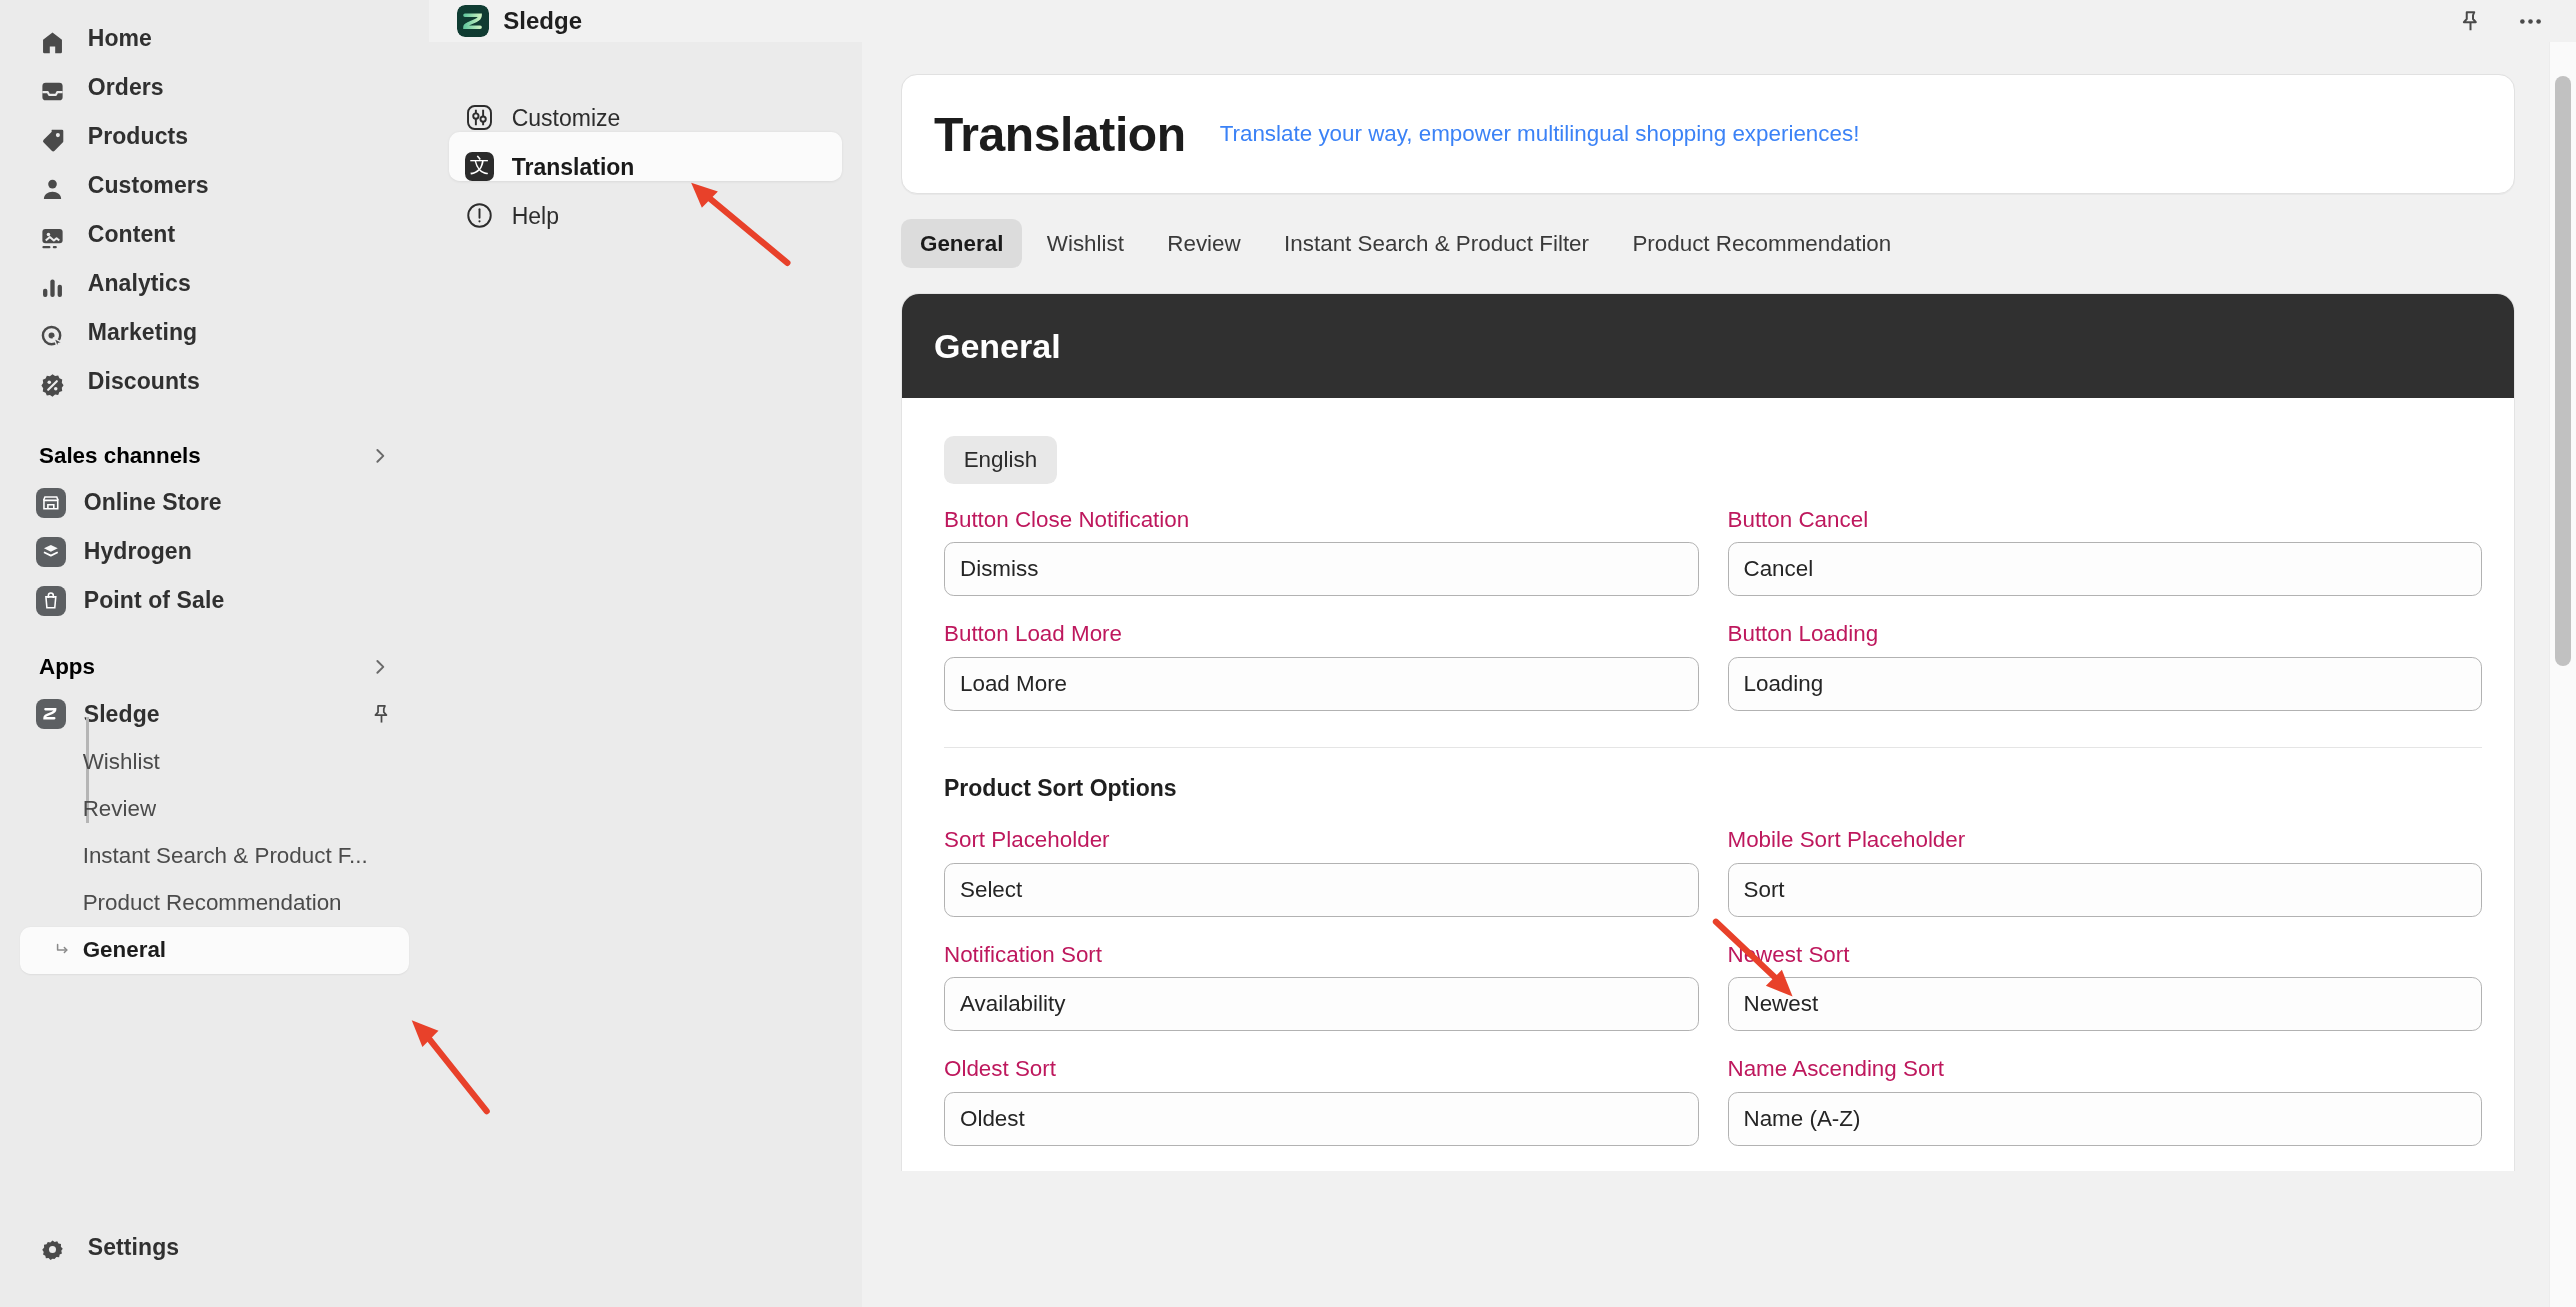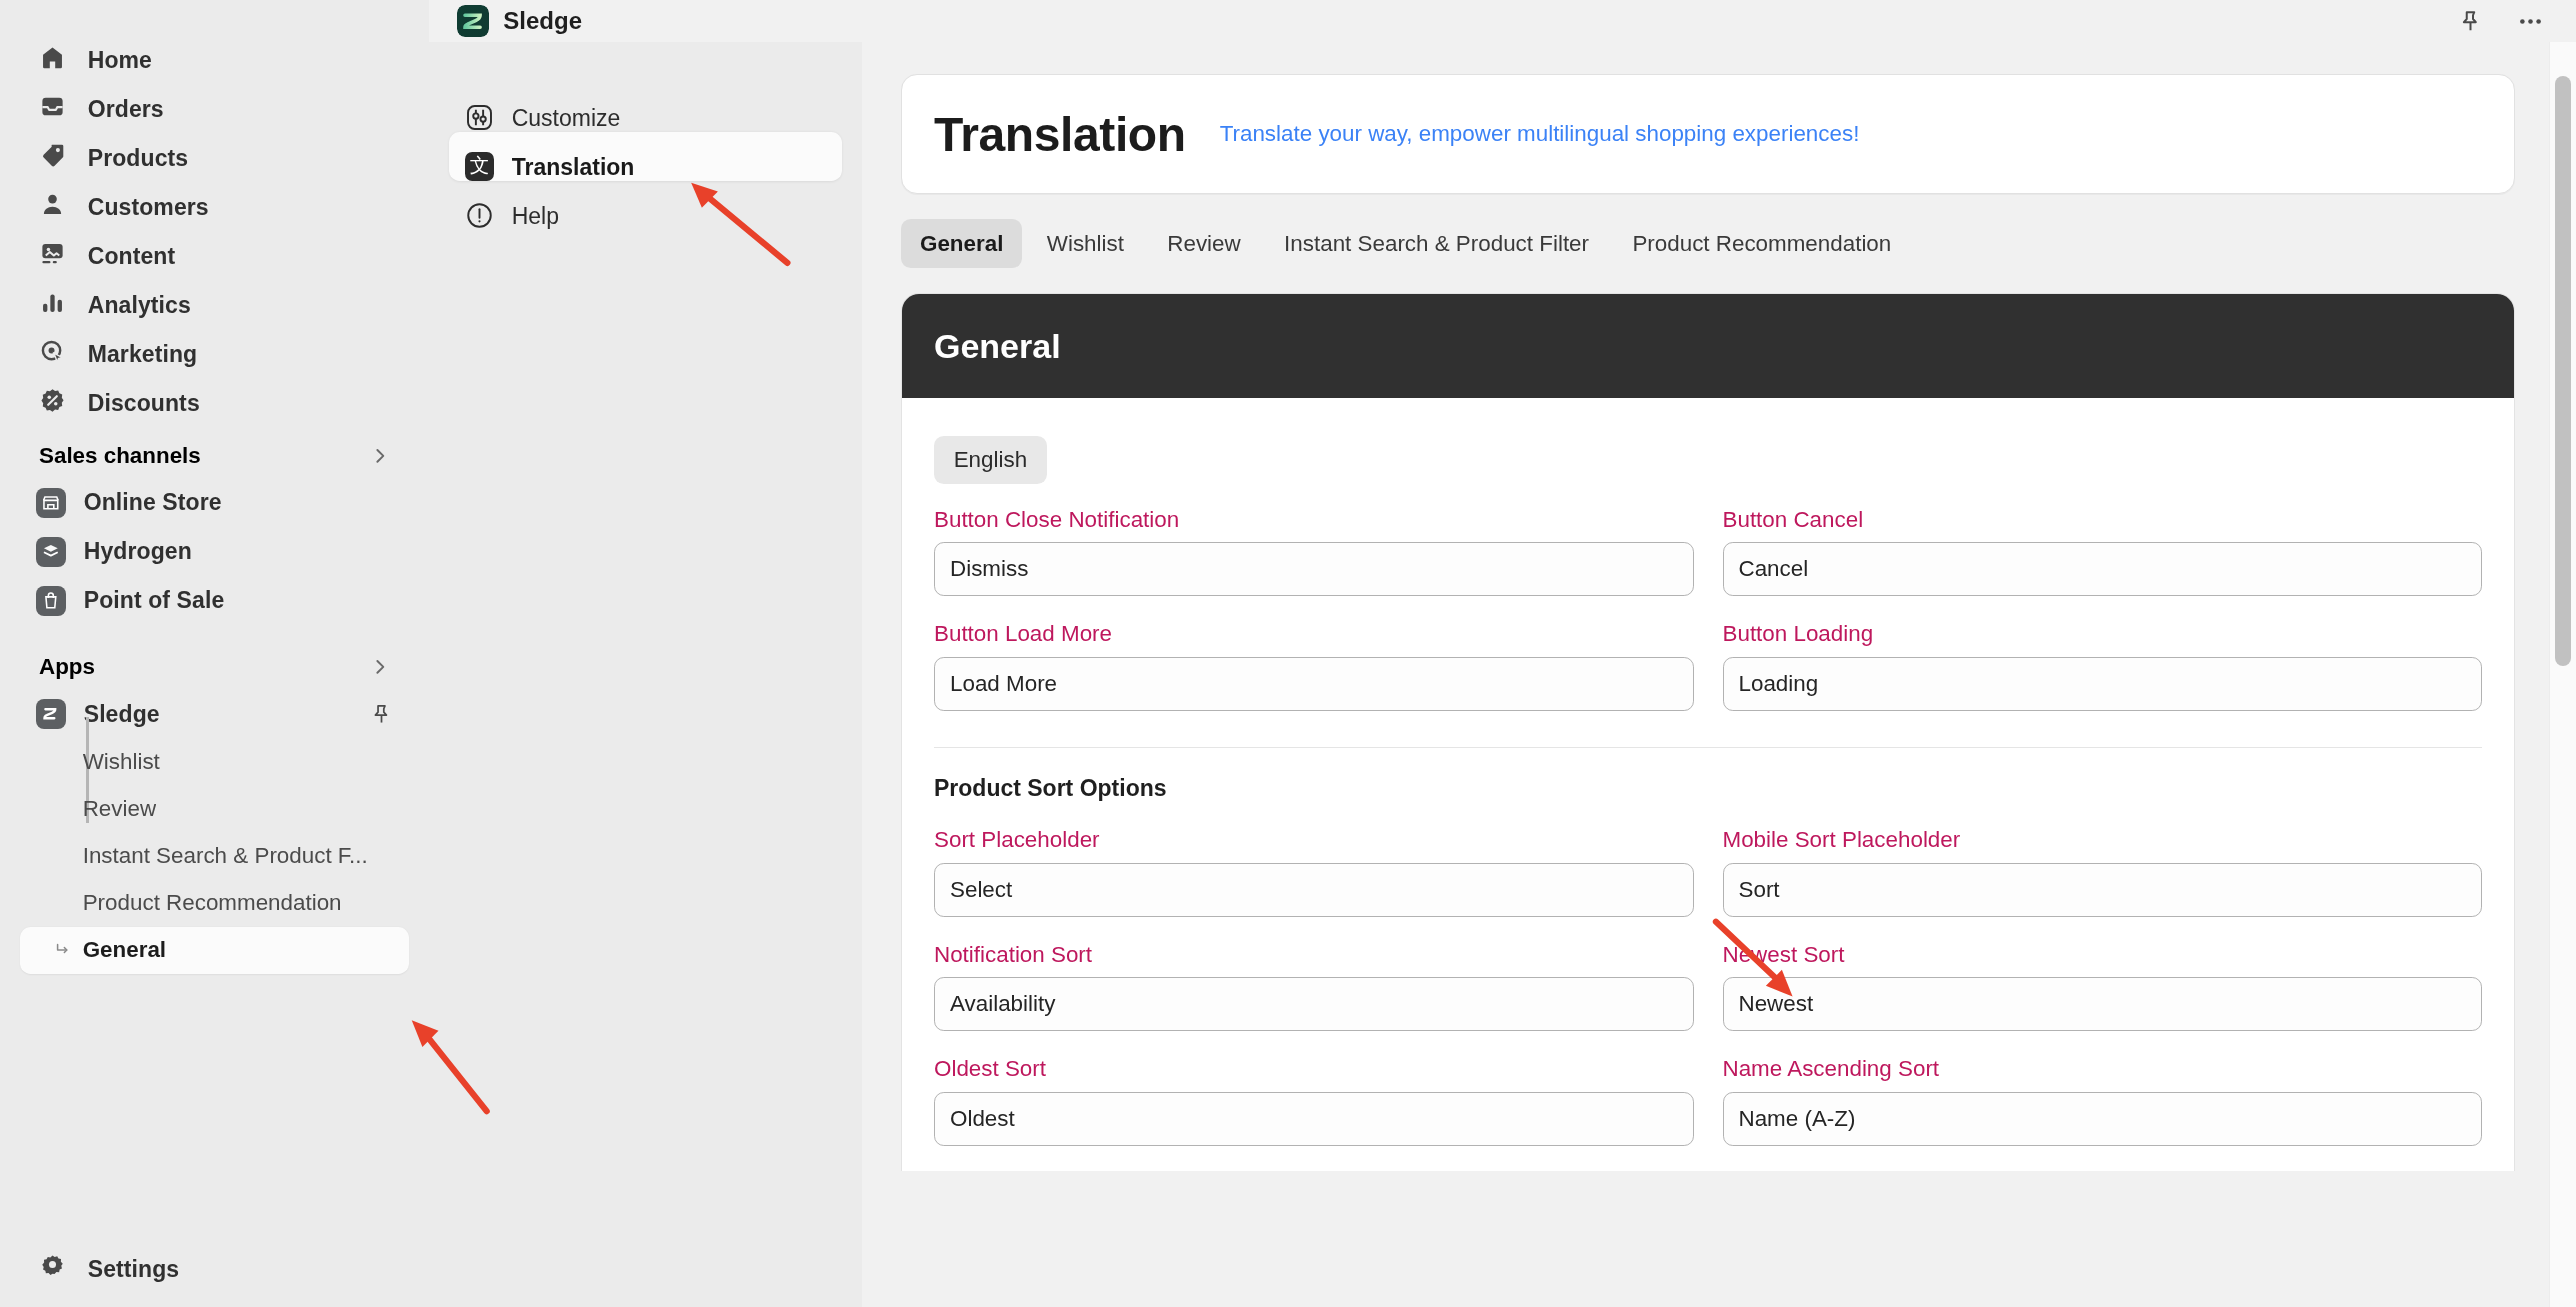--- a/index.html
+++ b/index.html
@@ -12,21 +12,21 @@
   body { position: relative; }
 
   
   #shopify-sidebar {
     position: absolute; left: 0; top: 0;
     width: 429px; height: 1308px;
     background: #ebebeb;
     padding-top: 25px;
   }
   .nav-item {
-    display: flex; align-items: flex-end;
+    display: flex; align-items: flex-start;
     height: 49px;
     margin: 0 19.7px 0 19.7px;
     padding: 0 16px;
     border-radius: 10.7px;
     cursor: pointer;
     gap: 18px;
   }
   .nav-item .ico {
     width: 34px; height: 34px;
     display: flex; align-items: center; justify-content: center;
@@ -208,21 +208,21 @@
     overflow: hidden;
     min-height: 805px;
   }
   #card-header {
     background: #303030;
     height: 104px;
     display: flex; align-items: center;
     padding: 0 32px;
   }
   #card-header-title { color: #fff; font-size: 34px; font-weight: 700; }
-  #card-body { padding: 38px 32px 0 32px; }
+  #card-body { padding: 38px 32px 0 32px; margin-left: 10px; }
 
   #lang-chip {
     display: inline-block;
     background: #e8e8e8;
     color: #2b2b2b;
     font-size: 22.4px;
     font-weight: 500;
     padding: 10.7px 19.7px;
     border-radius: 9.8px;
     cursor: pointer;

